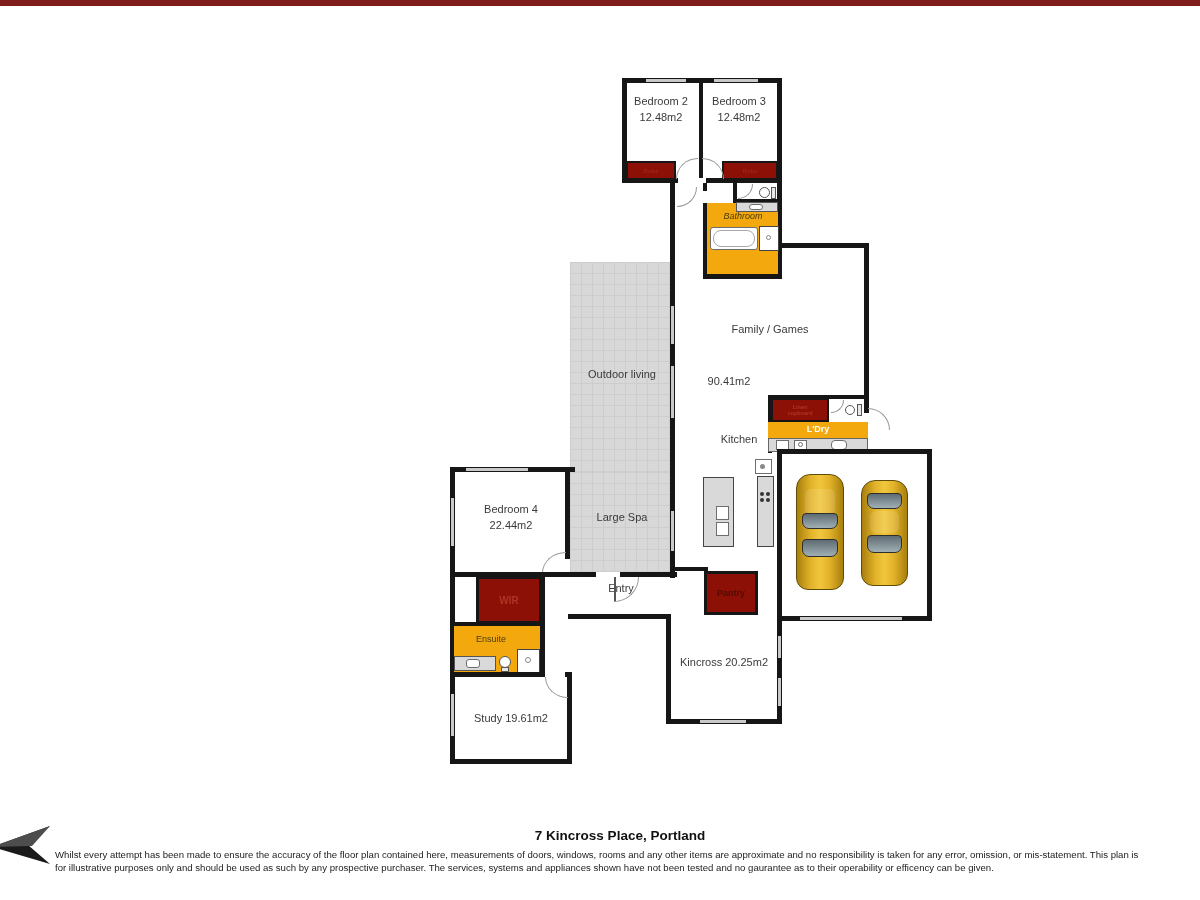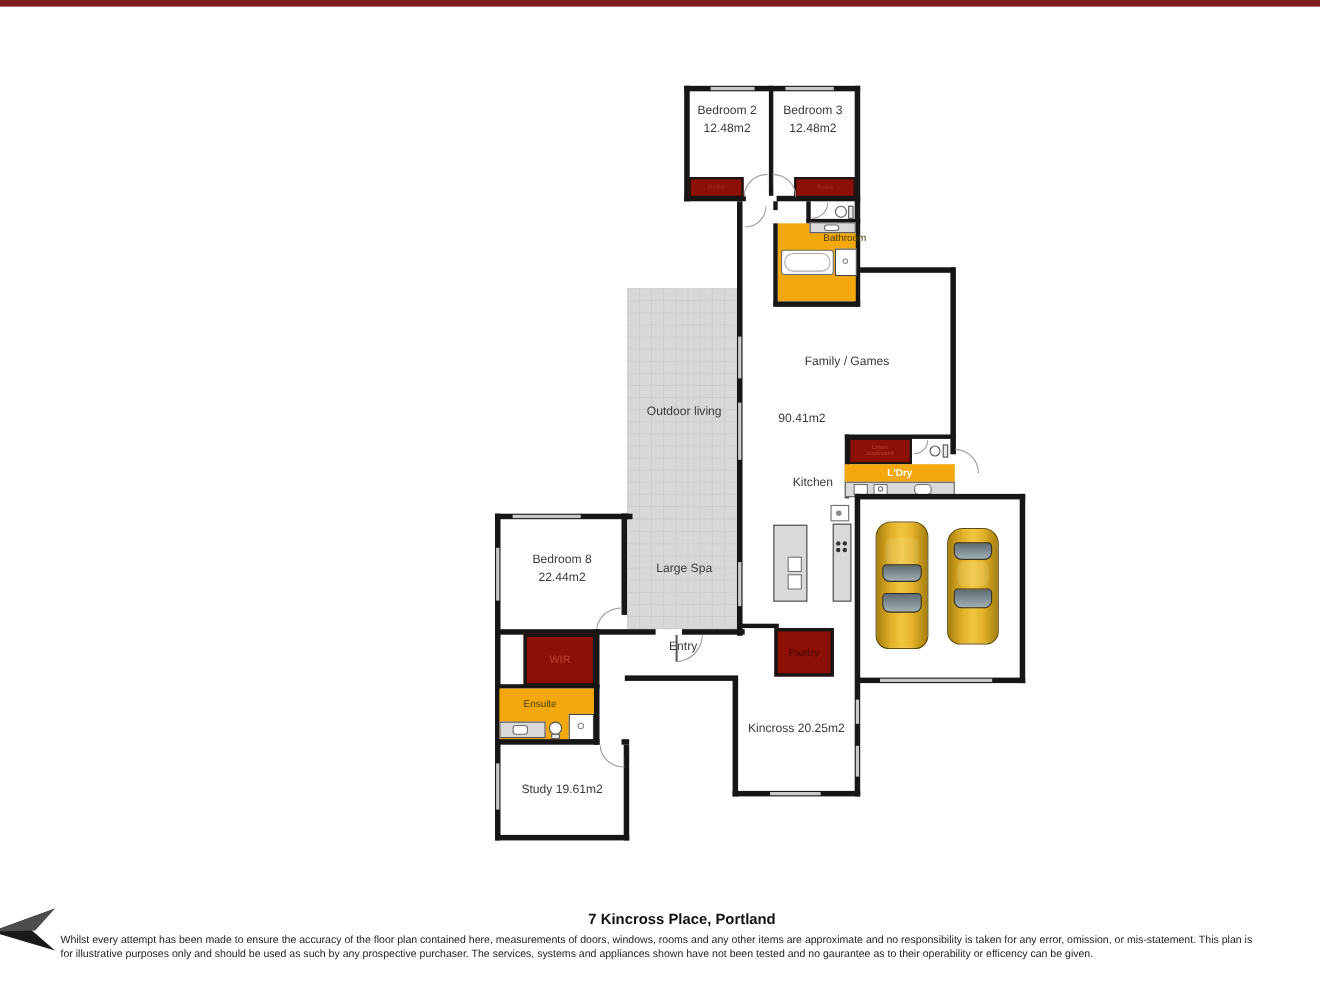--- a/index.html
+++ b/index.html
@@ -85,21 +85,21 @@
   <div class="toilet-tank" style="left:771px;top:181px;width:5px;height:12px;"></div>
   <div class="toilet-bowl" style="left:759px;top:181px;width:11px;height:11px;"></div>
   <div class="arc" style="left:738px;top:178px;width:15px;height:15px;border-right:1px solid #999;border-bottom:1px solid #999;border-radius:0 0 100% 0;"></div>
 
   <div class="gray" style="left:736px;top:196px;width:42px;height:10px;"></div>
   <div class="fix" style="left:749px;top:198px;width:14px;height:6px;border-radius:3px;"></div>
   <div class="fix" style="left:710px;top:221px;width:48px;height:23px;border-radius:3px;"></div>
   <div class="fix" style="left:713px;top:224px;width:42px;height:17px;border-radius:8px;border-color:#aaa;"></div>
   <div class="fix" style="left:759px;top:220px;width:20px;height:25px;border-color:#444;"></div>
   <div class="fix" style="left:766px;top:229px;width:5px;height:5px;border-radius:50%;border-color:#888;"></div>
-  <div class="lbl lbl-sm" style="left:768px;top:211px;color:#4a3c08;">Bathroom</div>
+  <div class="lbl lbl-sm" style="left:743px;top:211px;color:#4a3c08;font-style:italic;">Bathroom</div>
   <div class="arc" style="left:677px;top:181px;width:20px;height:20px;border-right:1px solid #999;border-bottom:1px solid #999;border-radius:0 0 100% 0;"></div>
 
   <div class="wall" style="left:780px;top:237px;width:88px;height:5px;"></div>
   <div class="wall" style="left:864px;top:237px;width:5px;height:155px;"></div>
   <div class="lbl" style="left:770px;top:324px;">Family / Games</div>
   <div class="lbl" style="left:729px;top:376px;">90.41m2</div>
   <div class="lbl" style="left:727px;top:434px;padding-left:24px;">Kitchen</div>
   <div class="lbl" style="left:622px;top:369px;">Outdoor living</div>
 
   <div class="wall" style="left:768px;top:389px;width:100px;height:4px;"></div>
@@ -172,21 +172,21 @@
   <div class="win" style="left:466px;top:462px;width:62px;height:3px;"></div>
   <div class="wall" style="left:565px;top:461px;width:10px;height:5px;"></div>
   <div class="wall" style="left:450px;top:461px;width:5px;height:297px;"></div>
   <div class="win" style="left:451px;top:492px;width:3px;height:48px;"></div>
   <div class="win" style="left:451px;top:688px;width:3px;height:42px;"></div>
   <div class="wall" style="left:565px;top:461px;width:5px;height:92px;"></div>
   <div class="arc" style="left:542px;top:546px;width:24px;height:21px;border-top:1px solid #999;border-left:1px solid #999;border-radius:100% 0 0 0;"></div>
   <div class="wall" style="left:450px;top:566px;width:146px;height:5px;"></div>
   <div class="wall" style="left:620px;top:566px;width:57px;height:5px;"></div>
   <div class="lbl" style="left:511px;top:512px;">
-    <span>Bedroom 8</span><br>
+    <span>Bedroom 4</span><br>
     <span>22.44m2</span>
   </div>
   <div class="lbl" style="left:622px;top:512px;">Large Spa</div>
 
   <div class="wall" style="left:540px;top:566px;width:5px;height:105px;"></div>
   <div class="store" style="left:476px;top:570px;width:66px;height:48px;border-width:3px;">
     <span class="tinytext" style="font-size:10px;">WIR</span>
   </div>
   <div class="wall" style="left:450px;top:616px;width:95px;height:4px;"></div>
   <div class="wet" style="left:454px;top:620px;width:86px;height:47px;"></div>

